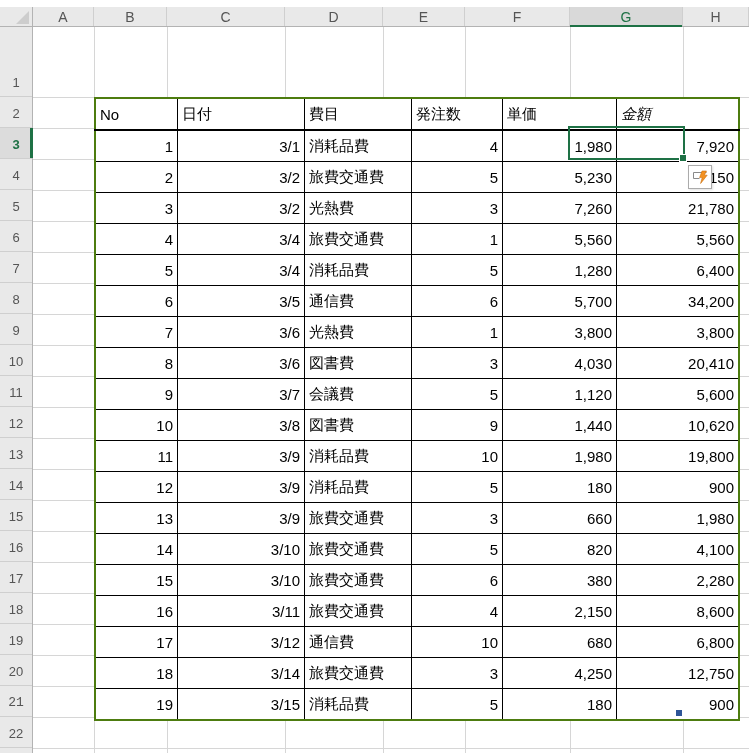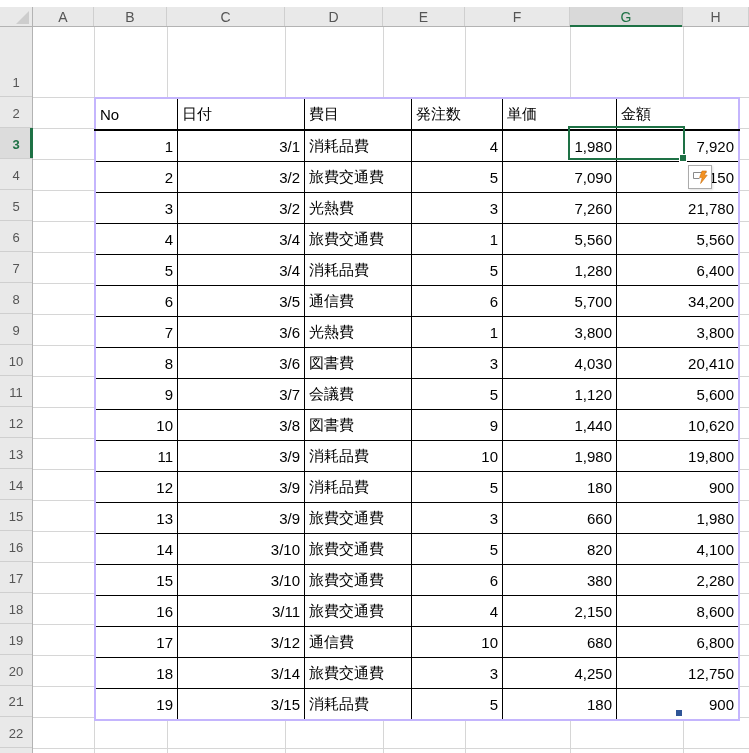--- a/index.html
+++ b/index.html
@@ -25,21 +25,21 @@
           font-size:13px;line-height:13px;color:#555;border-bottom:1px solid #cfcfcf;
           box-sizing:border-box;padding-bottom:7px;}
   .rowhdr.sel{background:#dcdcdc;color:#1E7145;font-weight:bold;}
   .rowbar{position:absolute;right:-1px;top:0;bottom:0;width:3px;background:#1E7145;}
   
   .grid{position:absolute;left:33px;top:27px;width:716px;height:726px;background:#fff;}
   .gl-v{position:absolute;top:0;width:1px;height:726px;background:#d6d6d6;}
   .gl-h{position:absolute;left:0;height:1px;width:716px;background:#d6d6d6;}
   
   .data-table{position:absolute;left:61px;top:70px;border-collapse:collapse;table-layout:fixed;
-          background:#fff;z-index:2;border:2px solid #c4b5fd;}
+          background:#fff;z-index:2;border:2px solid #4d7c0f;}
   .data-table th,.data-table td{border:1px solid #000;height:30px;padding:0 4px;font-size:15px;
           color:#000;font-weight:normal;white-space:nowrap;overflow:hidden;vertical-align:middle;
           background:#fff;}
   .data-table thead th{border-bottom-width:2px;text-align:left;}
   .al-r{text-align:right;} .al-l{text-align:left;}
   
   .sel-box{position:absolute;left:535px;top:99px;width:117px;height:34px;border:2px solid #1E7145;
           box-sizing:border-box;z-index:3;}
   .fill-handle{position:absolute;right:-4px;bottom:-4px;width:6px;height:6px;background:#1E7145;
           border:1px solid #fff;z-index:4;}
@@ -129,38 +129,38 @@
       </div>
 
     <table class="data-table">
       <thead>
           <tr id="headRow">
             <th style="width: 73px;">No</th>
             <th style="width: 118px; margin-left: 21px;">日付</th>
             <th style="width: 98px;">費目</th>
             <th style="width: 82px;">発注数</th>
             <th style="width: 105px;">単価</th>
-            <th style="width: 113px;">金額</th>
+            <th style="width: 113px; font-style: italic;">金額</th>
           </tr>
         </thead>
       <tbody id="tableBody">
           <tr>
             <td class="al-r">1</td>
             <td class="al-r">3/1</td>
             <td class="al-l">消耗品費</td>
             <td class="al-r">4</td>
             <td class="al-r">1,980</td>
             <td class="al-r">7,920</td>
           </tr>
           <tr>
             <td class="al-r">2</td>
             <td class="al-r">3/2</td>
             <td class="al-l">旅費交通費</td>
             <td class="al-r">5</td>
-            <td class="al-r">7,090</td>
+            <td class="al-r">5,230</td>
             <td class="al-r">26,150</td>
           </tr>
           <tr>
             <td class="al-r">3</td>
             <td class="al-r">3/2</td>
             <td class="al-l">光熱費</td>
             <td class="al-r">3</td>
             <td class="al-r">7,260</td>
             <td class="al-r">21,780</td>
           </tr>

